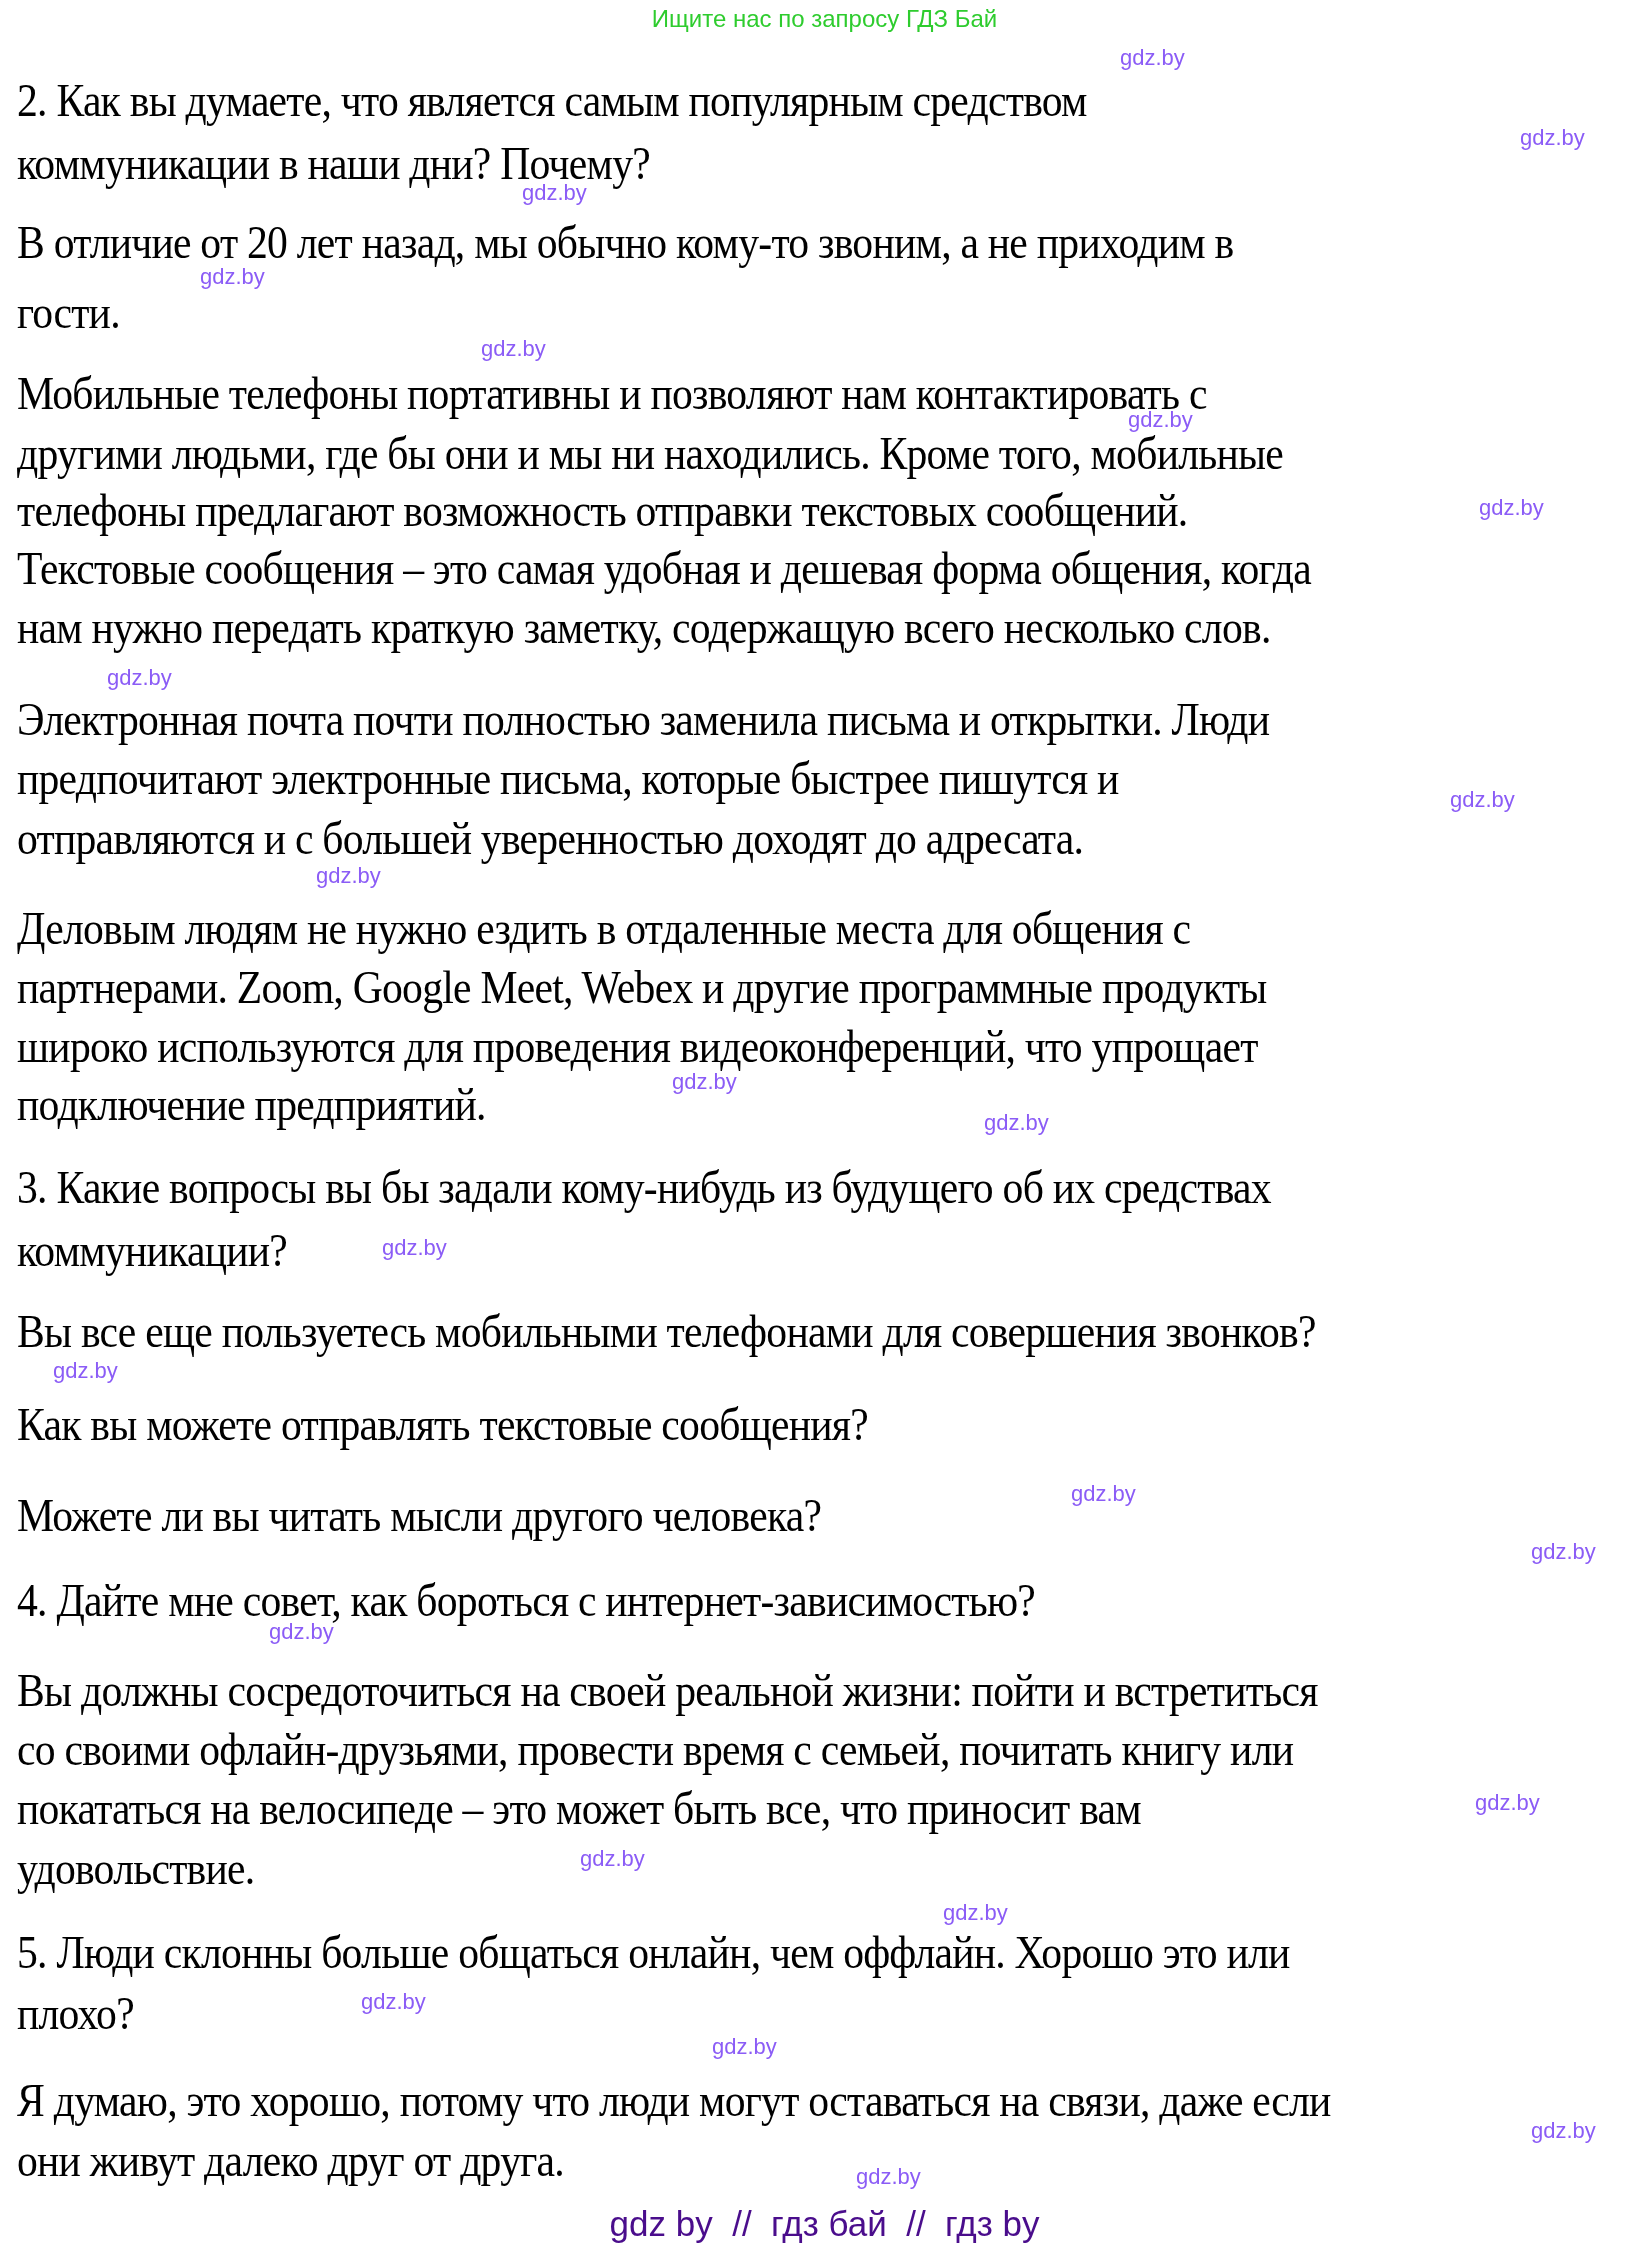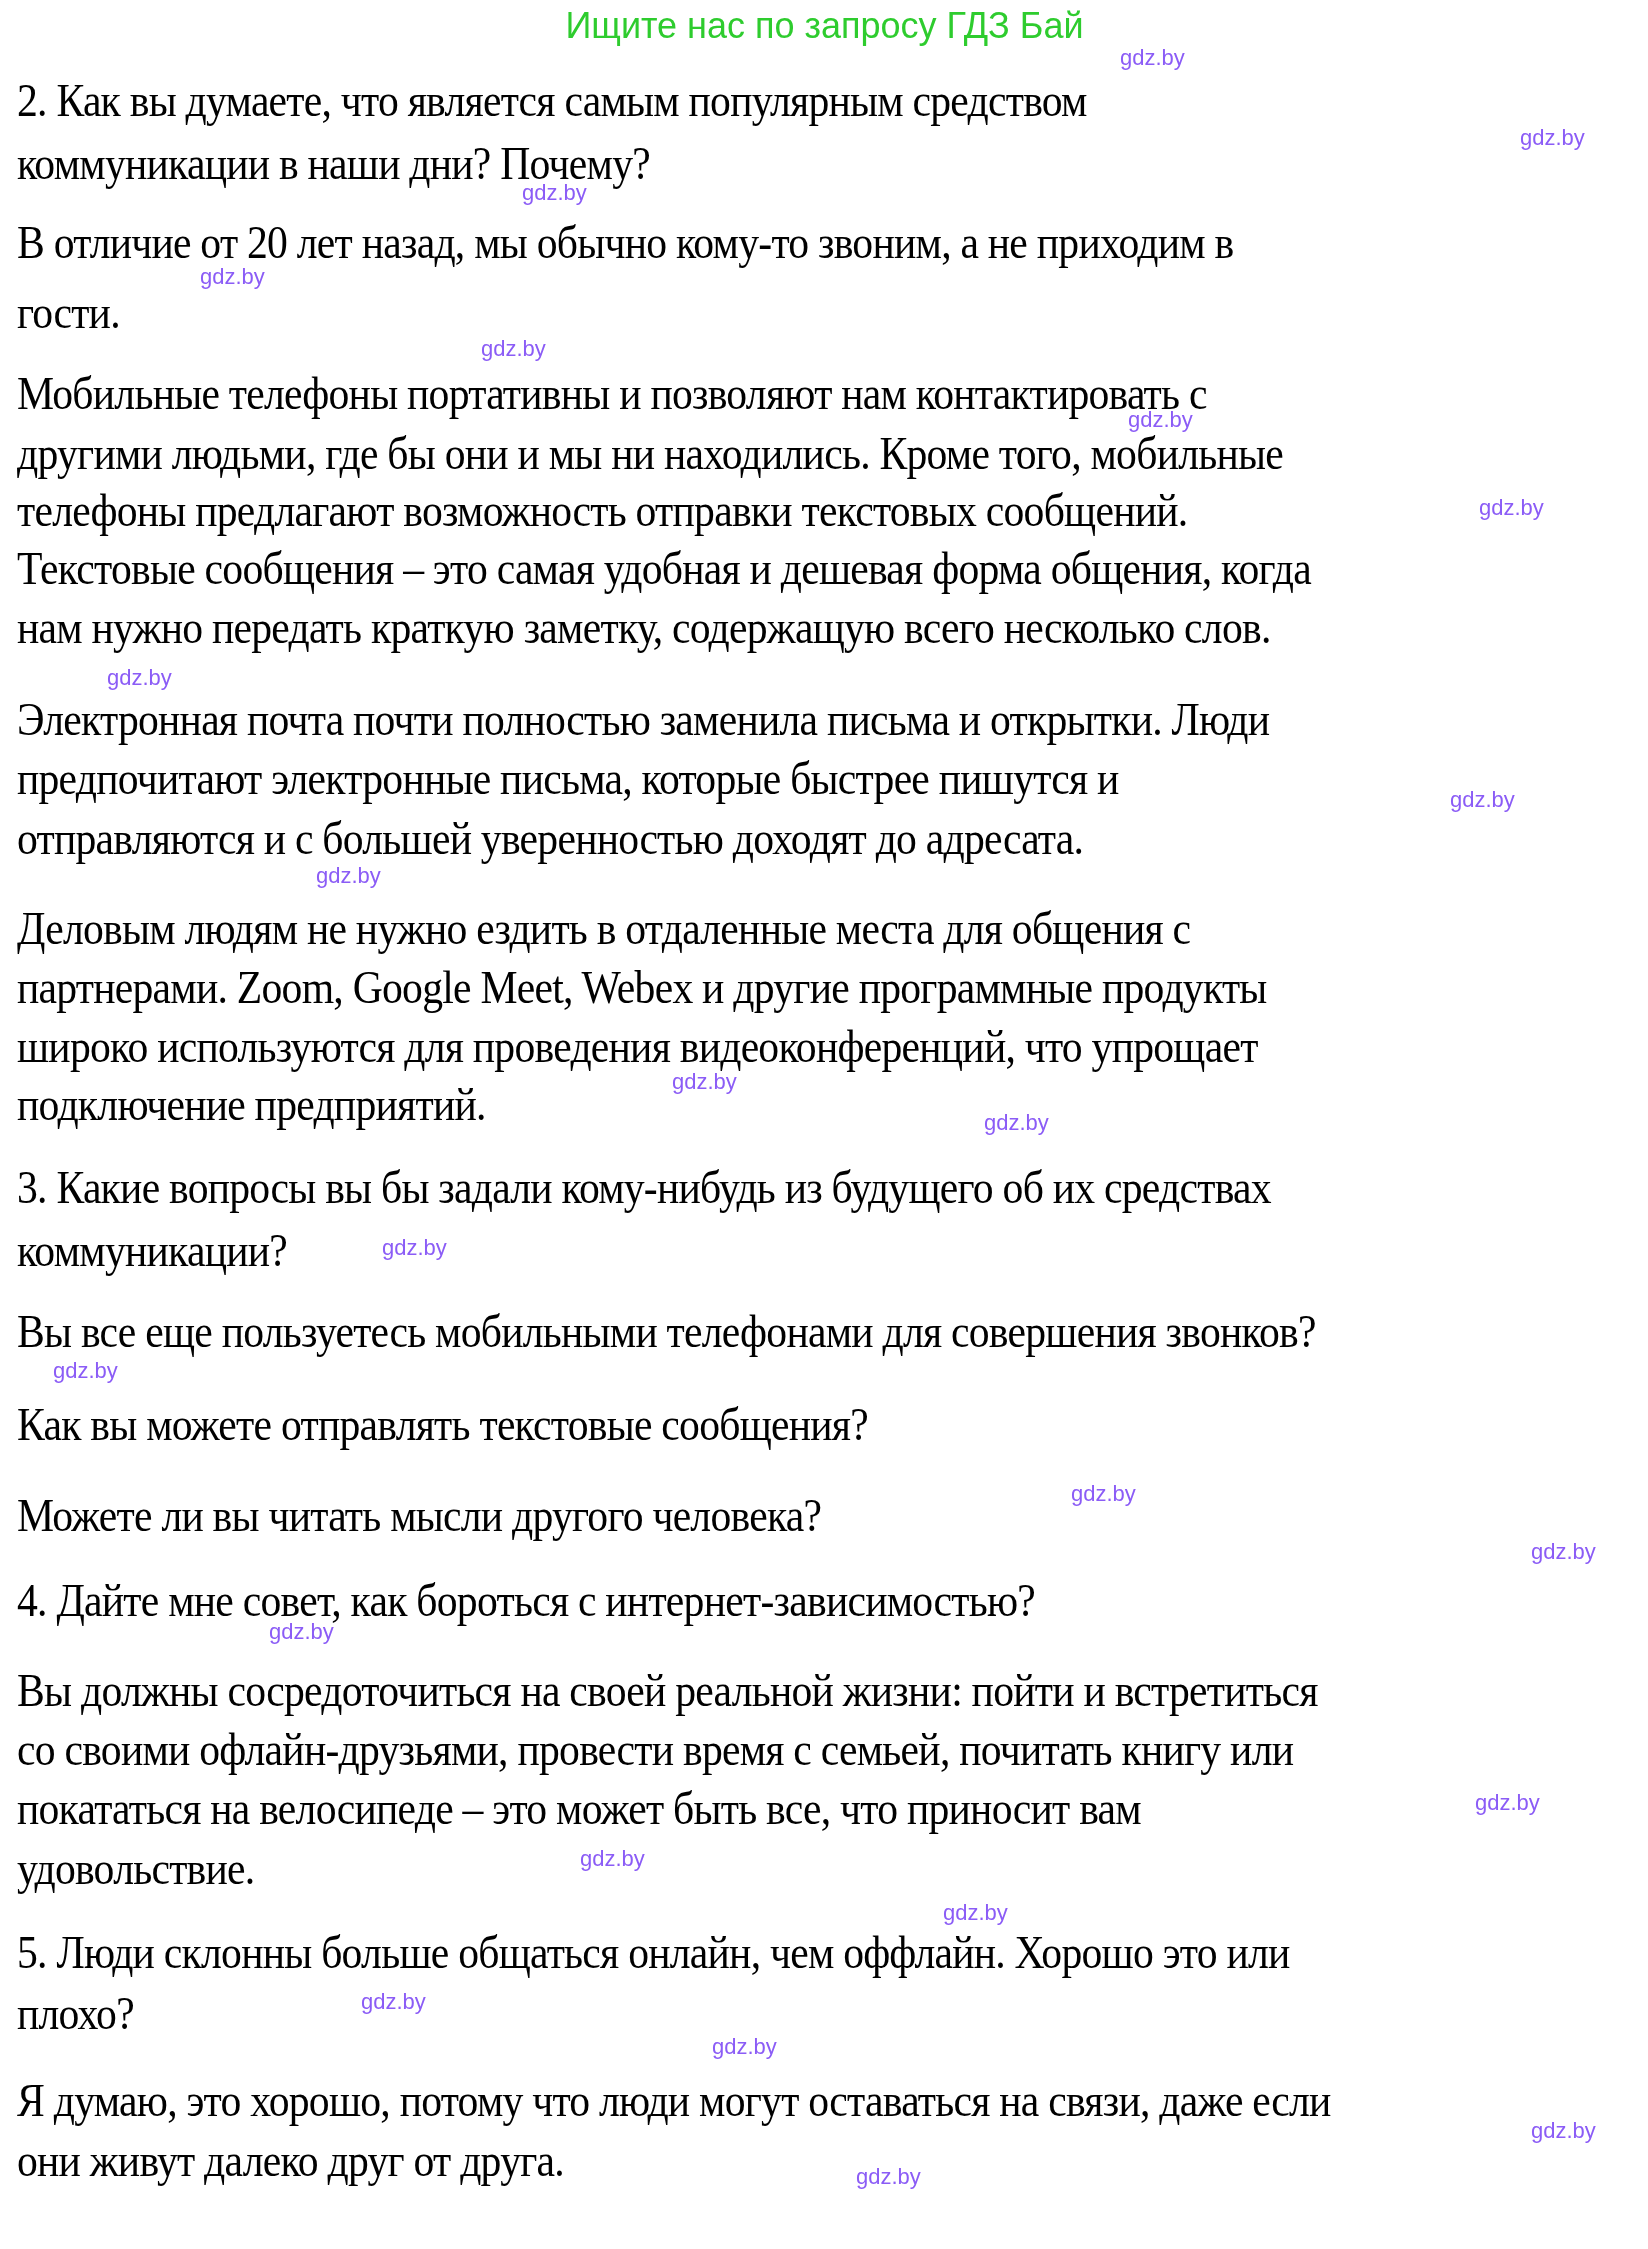--- a/index.html
+++ b/index.html
@@ -8,21 +8,21 @@
     width: 1649px;
     height: 2250px;
     background: #ffffff;
     overflow: hidden;
   }
   .promo-header {
     position: absolute;
     top: 5px; left: 0; width: 100%;
     text-align: center;
     font-family: "Liberation Sans", "DejaVu Sans", sans-serif;
-    font-size: 36px;
+    font-size: 24px;
     color: #2ecc2e;
     white-space: pre;
   }
   .line {
     position: absolute;
     left: 16.5px;
     font-family: "Liberation Serif", "DejaVu Serif", serif;
     font-size: 43px;
     line-height: 1.0;
     color: #000000;
@@ -114,15 +114,16 @@
   <span class="wm" style="left:1531px; top:1539px">gdz.by</span>
   <span class="wm" style="left:269px;  top:1619px">gdz.by</span>
   <span class="wm" style="left:1475px; top:1790px">gdz.by</span>
   <span class="wm" style="left:580px;  top:1846px">gdz.by</span>
   <span class="wm" style="left:943px; top:1900px">gdz.by</span>
   <span class="wm" style="left:361px;  top:1989px">gdz.by</span>
   <span class="wm" style="left:712px;  top:2034px">gdz.by</span>
   <span class="wm" style="left:1531px; top:2118px">gdz.by</span>
   <span class="wm" style="left:856px; top:2164px">gdz.by</span>
 
+  <div class="page-footer">gdz by  //  гдз бай  //  гдз by</div>
 
 </div>
 
 
 </body></html>

